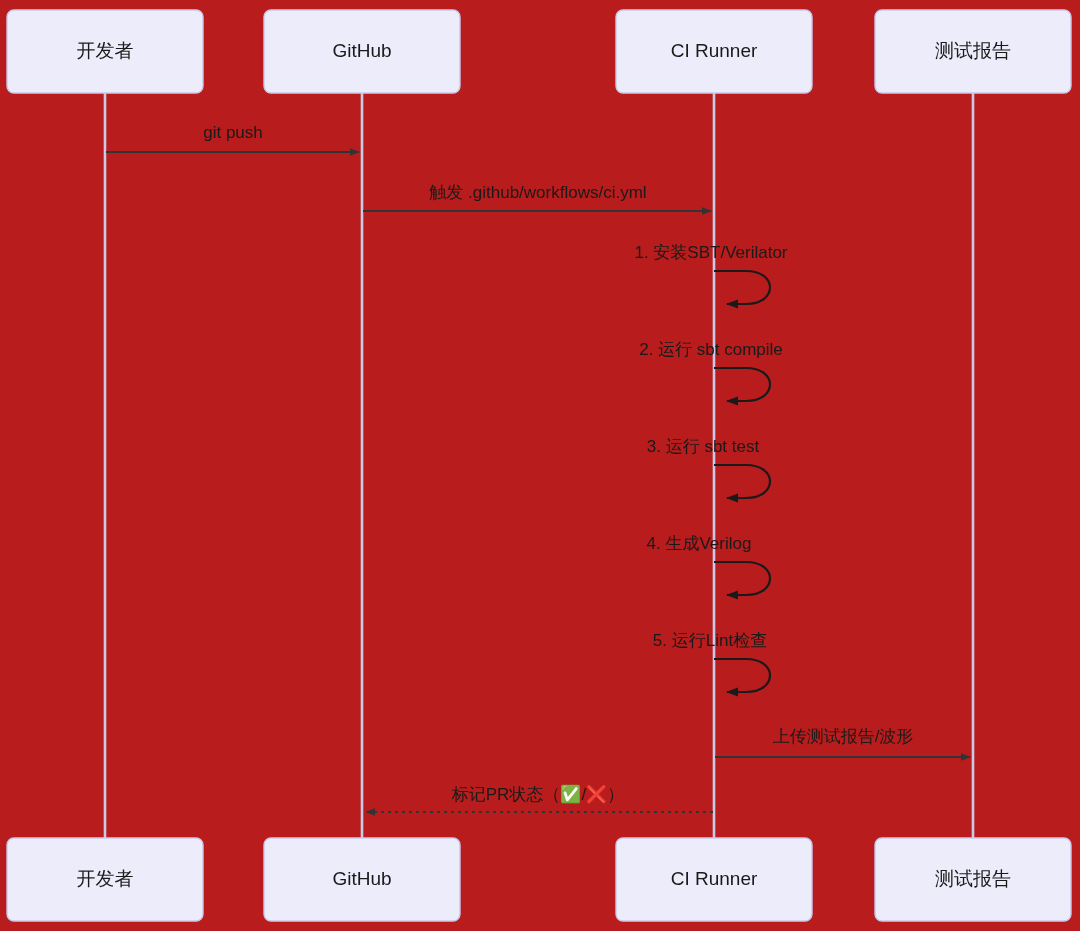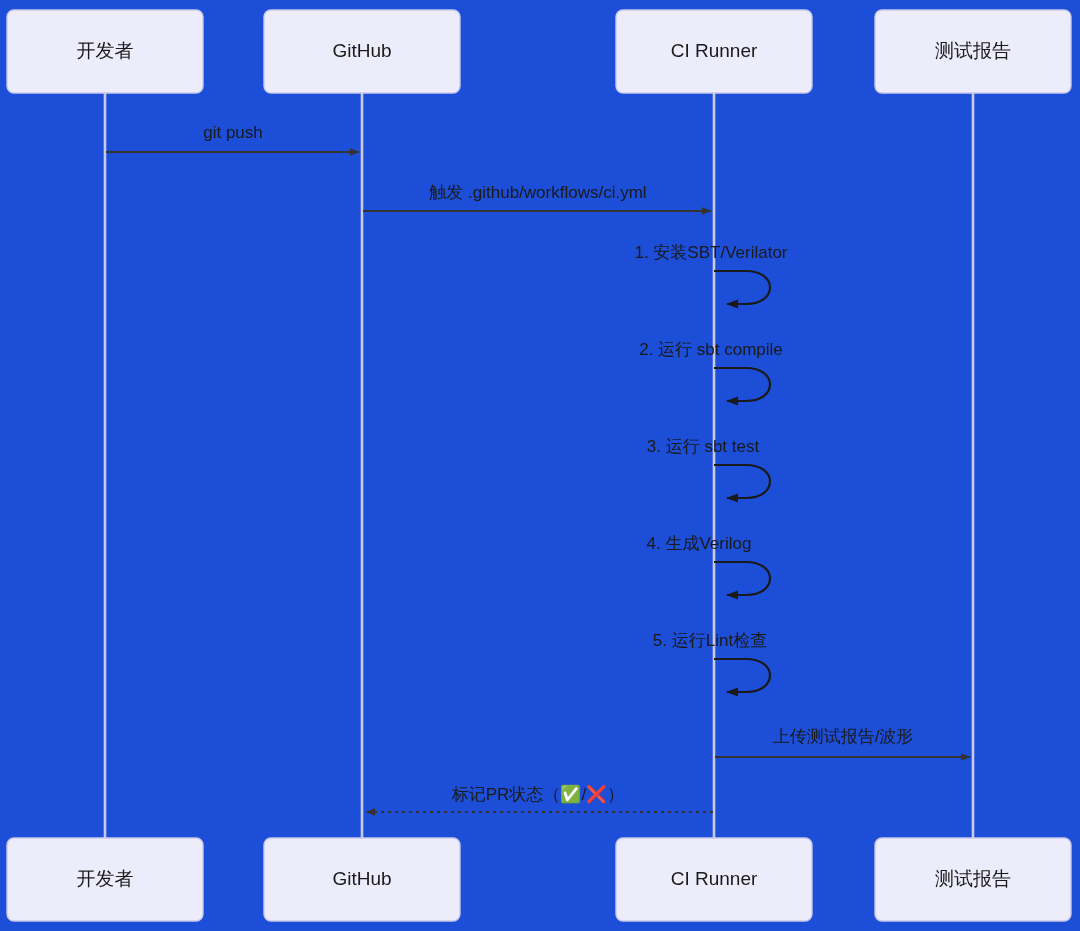--- a/index.html
+++ b/index.html
@@ -11,21 +11,21 @@
   body {
     font-family: "Liberation Sans", "DejaVu Sans", sans-serif;
     width: 1080px;
     height: 931px;
     overflow: hidden;
   }
   #diagram-root {
     position: relative;
     width: 1080px;
     height: 931px;
-    background: #1d4ed8;
+    background: #b91c1c;
   }
   svg.diagram-canvas {
     position: absolute;
     left: 0;
     top: 0;
     width: 1080px;
     height: 931px;
     display: block;
   }
   .participant-box-rect {

